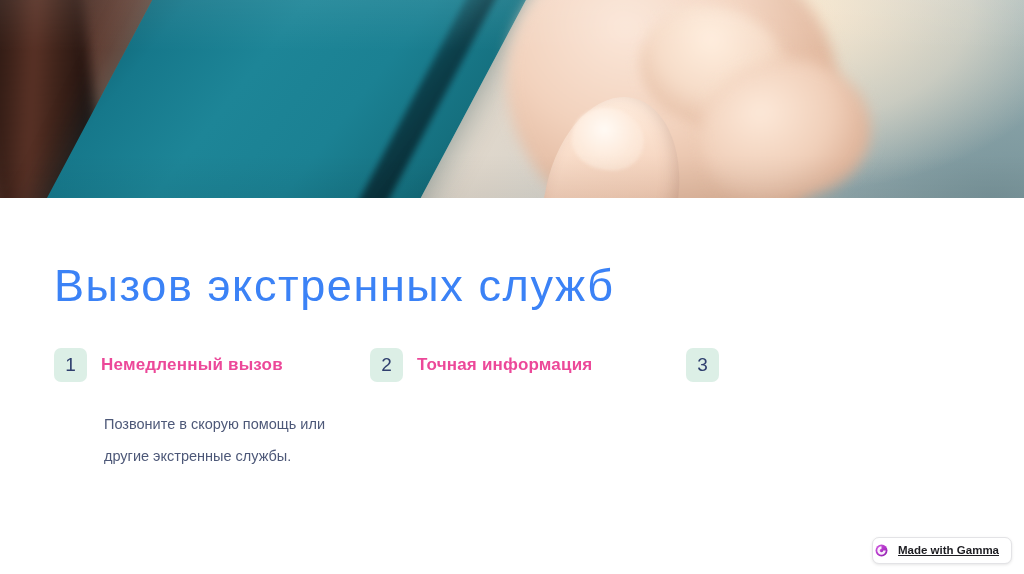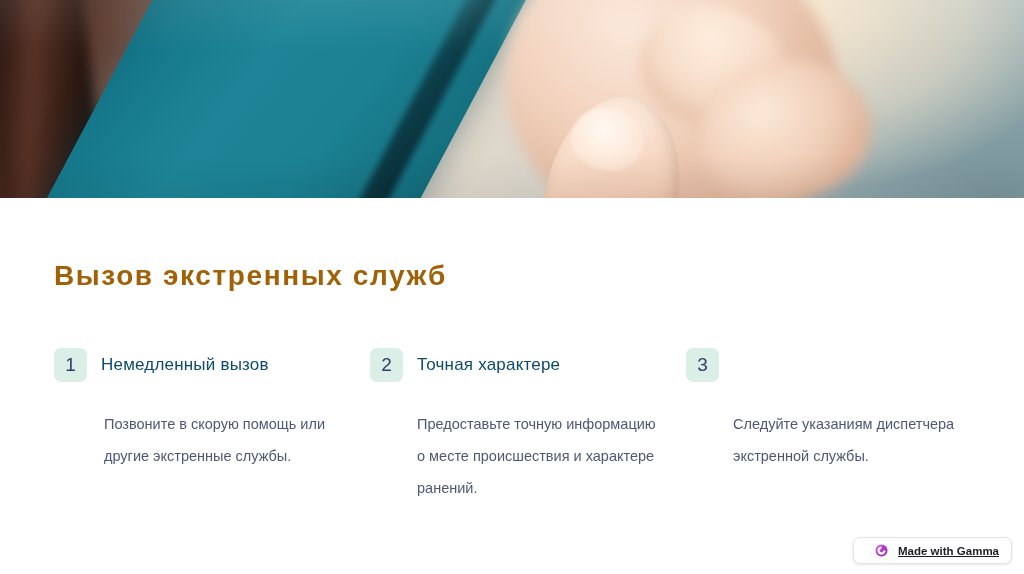--- a/index.html
+++ b/index.html
@@ -219,24 +219,24 @@
     left: 0;
     width: 1024px;
     height: 376px;
     background: #ffffff;
   }
 
   .page-title {
     position: absolute;
     top: 62px;
     left: 54px;
-    font-size: 28px;
-    font-weight: 700;
+    font-size: 45px;
+    font-weight: 400;
     letter-spacing: 1.6px;
-    color: #a16207;
+    color: #3b82f6;
     white-space: nowrap;
   }
 
   .columns {
     position: absolute;
     top: 150px;
     left: 54px;
     width: 930px;
     display: flex;
     gap: 0;
@@ -262,22 +262,22 @@
     background: #dcefe6;
     color: #2f3f6e;
     font-size: 19px;
     line-height: 34px;
     text-align: center;
     font-weight: 400;
   }
 
   .col-title {
     font-size: 17px;
-    font-weight: 400;
-    color: #0c4a6e;
+    font-weight: 700;
+    color: #ec4899;
     letter-spacing: 0.2px;
     white-space: nowrap;
   }
 
   .col-body {
     margin-top: 26px;
     margin-left: 50px;
     width: 240px;
     font-size: 14.5px;
     line-height: 32px;
@@ -286,23 +286,23 @@
 
   .column.col-2 .col-body,
   .column.col-3 .col-body { margin-left: 47px; }
 
   
   .gamma-badge {
     position: absolute;
     right: 12px;
     bottom: 10px;
     display: flex;
-    align-items: center;
+    align-items: flex-start;
     gap: 10px;
-    padding: 6px 12px 6px 21px;
+    padding: 6px 12px 6px 2px;
     background: #ffffff;
     border: 1px solid #e3e3e6;
     border-radius: 7px;
     box-shadow: 0 1px 3px rgba(0,0,0,0.10);
     font-size: 11.5px;
     font-weight: bold;
     color: #1d1d22;
     white-space: nowrap;
   }
 
@@ -338,30 +338,28 @@
         <div class="col-head">
           <div class="step-badge">1</div>
           <div class="col-title">Немедленный вызов</div>
         </div>
         <p class="col-body">Позвоните в скорую помощь или другие экстренные службы.</p>
       </div>
 
       <div class="column col-2">
         <div class="col-head">
           <div class="step-badge">2</div>
-          <div class="col-title">Точная характере</div>
+          <div class="col-title">Точная информация</div>
         </div>
-        <p class="col-body">Предоставьте точную информацию о месте происшествия и характере ранений.</p>
       </div>
 
       <div class="column col-3">
         <div class="col-head">
           <div class="step-badge">3</div>
         </div>
-        <p class="col-body">Следуйте указаниям диспетчера экстренной службы.</p>
       </div>
 
     </div>
   </div>
 
   <a class="gamma-badge" href="#">
     <svg class="gamma-logo" width="13" height="13" viewBox="0 0 24 24">
       <defs>
         <linearGradient id="gammaGrad" x1="0" y1="0" x2="1" y2="1">
           <stop offset="0%" stop-color="#d05ae0"></stop>

